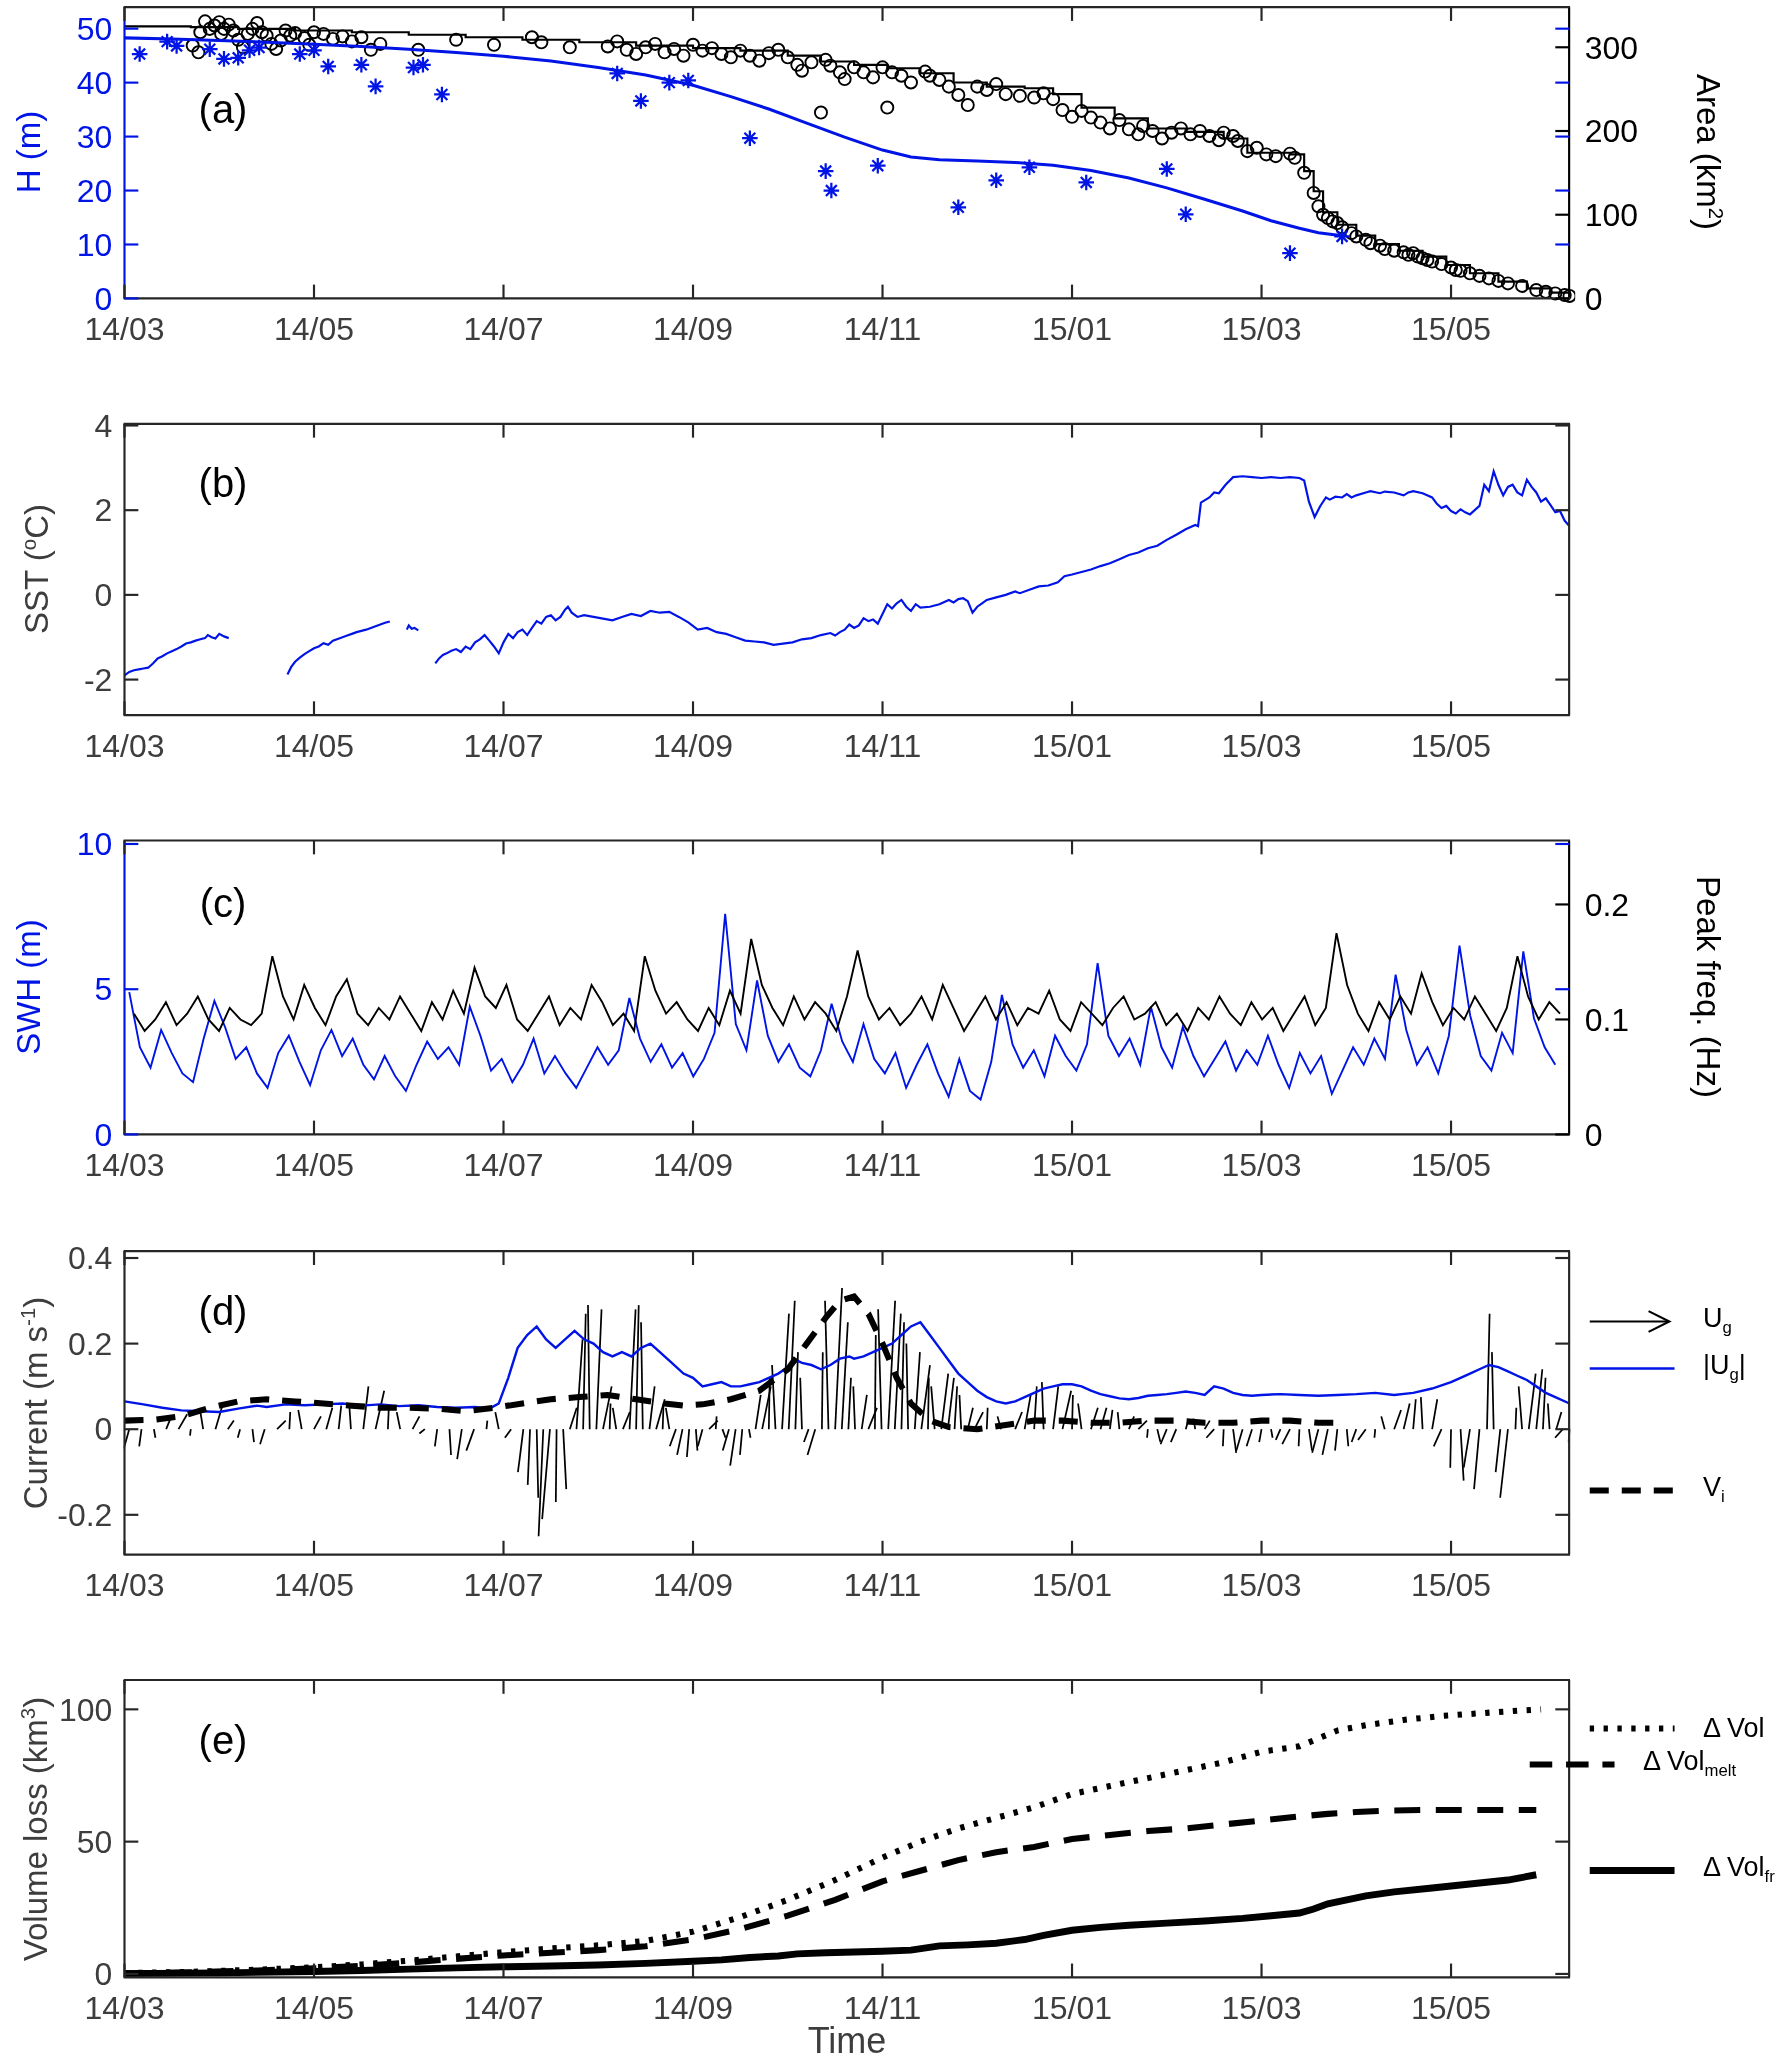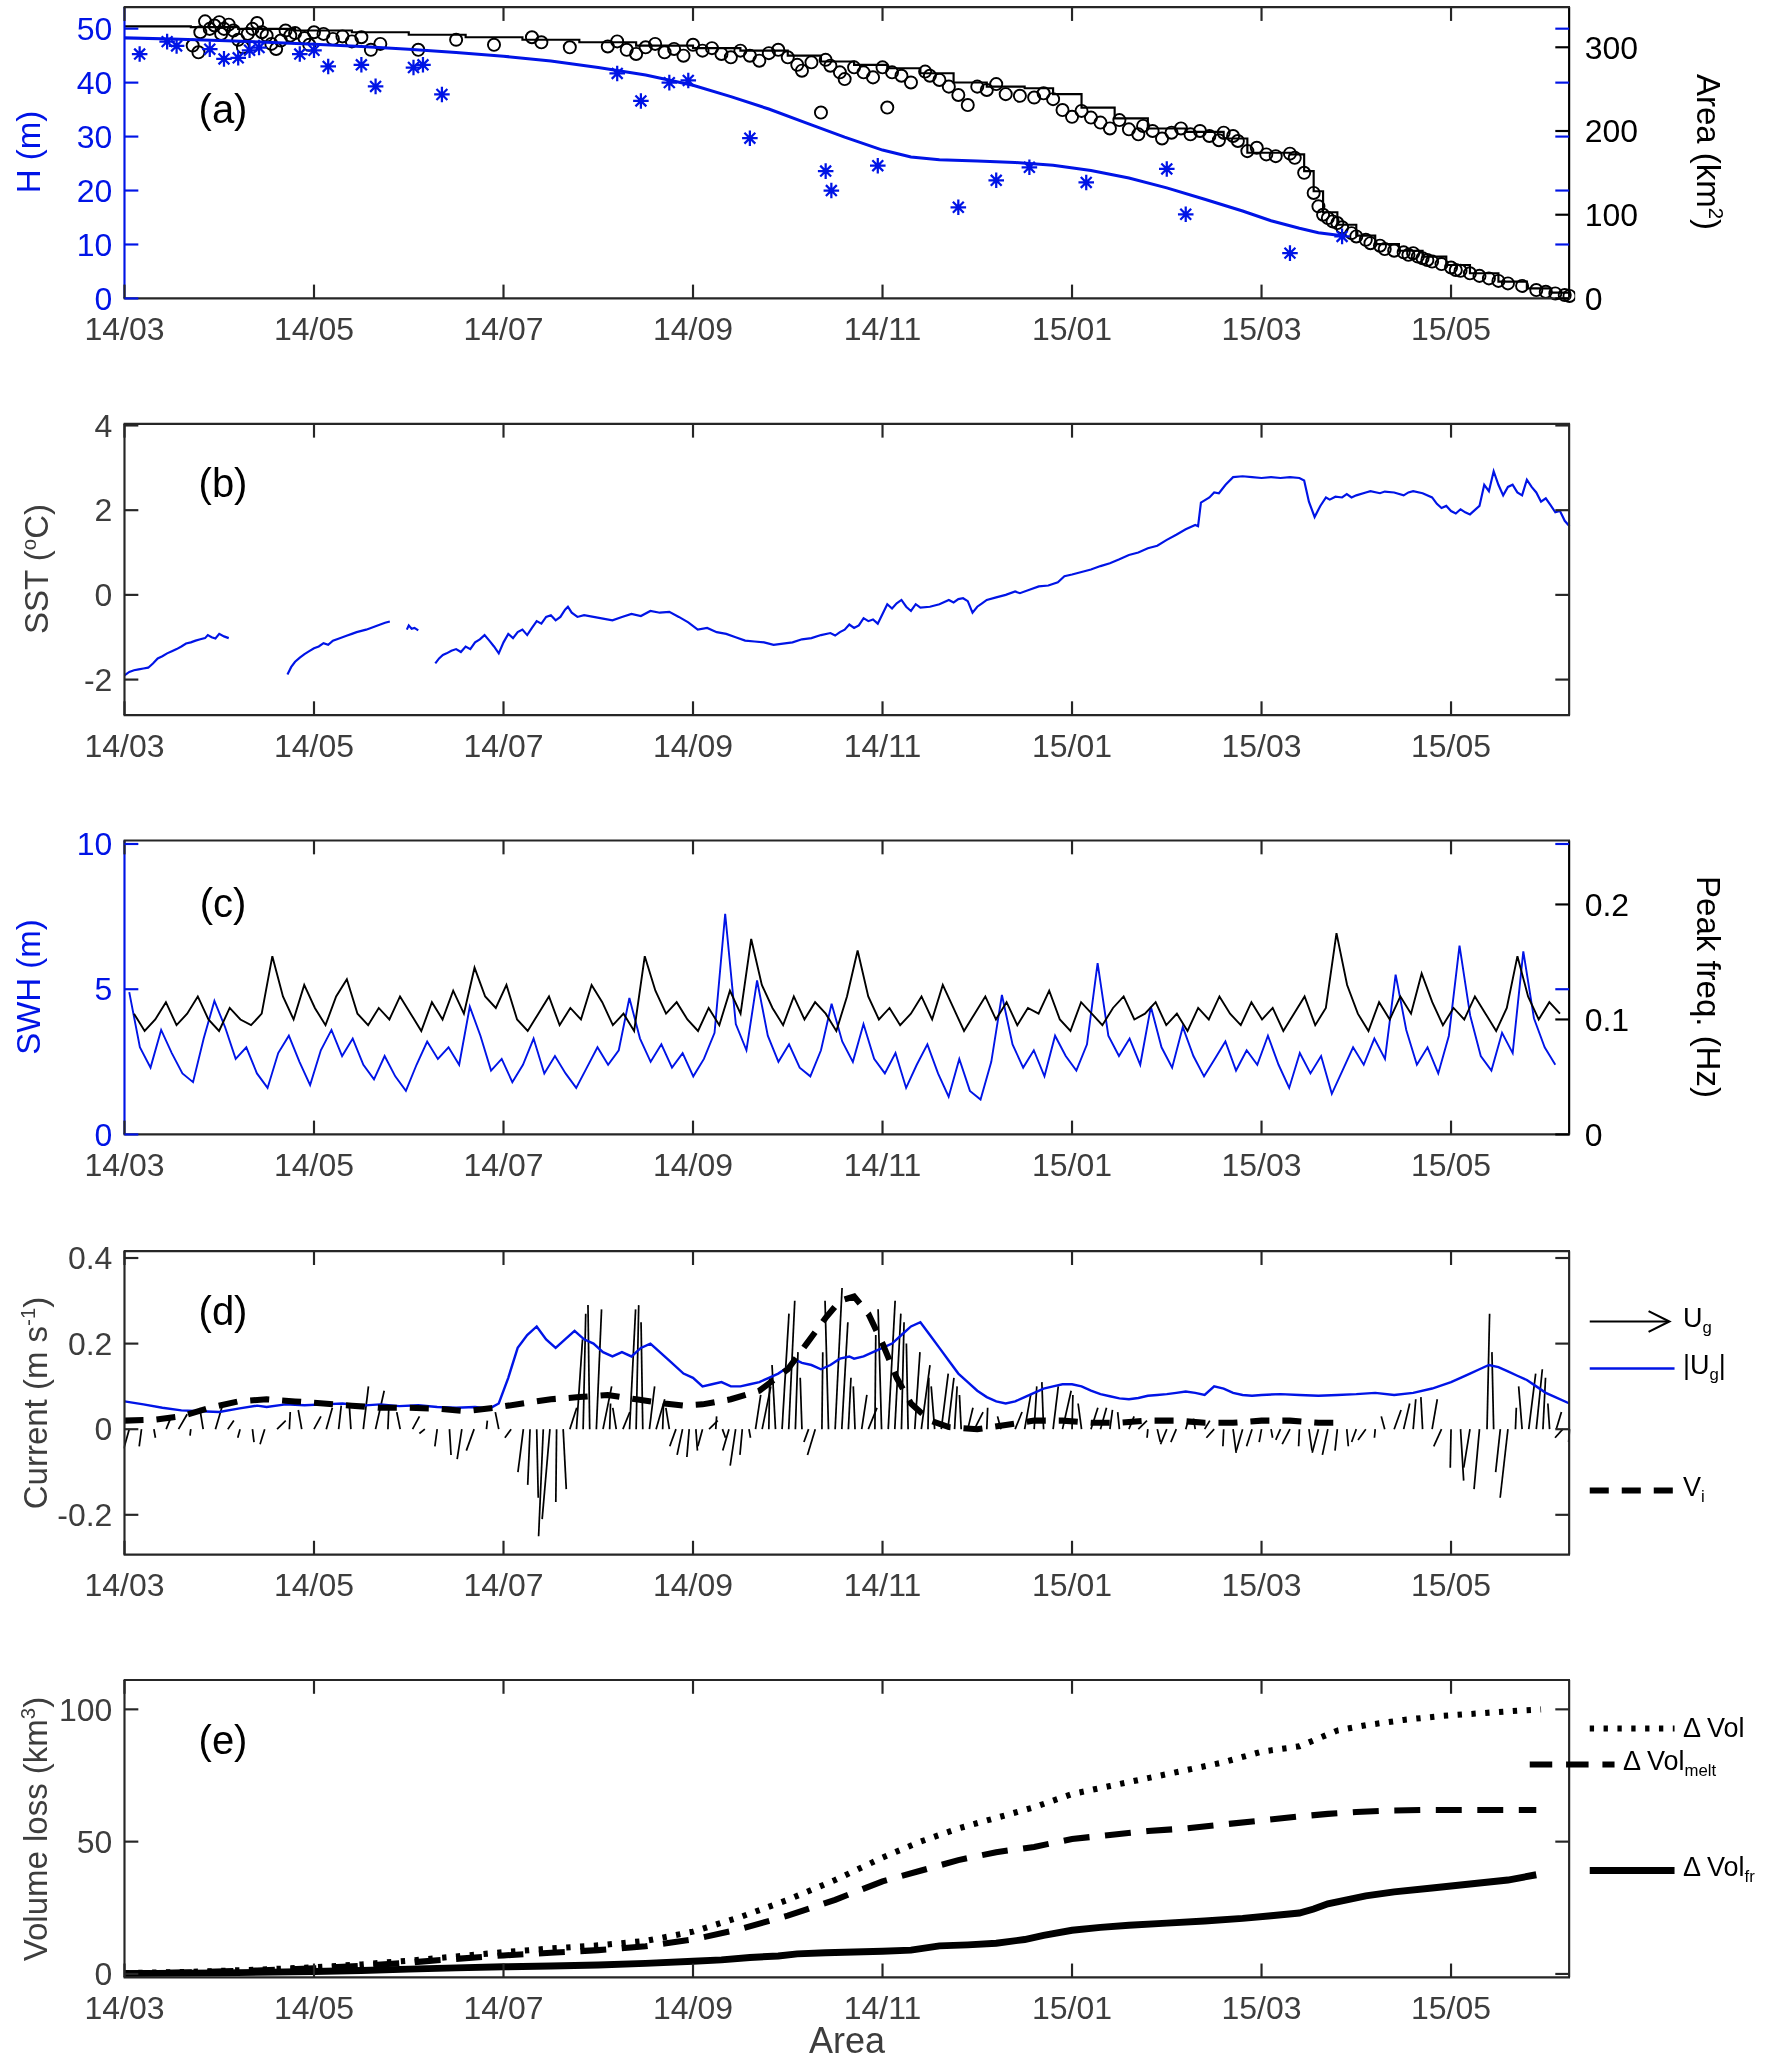--- a/index.html
+++ b/index.html
@@ -13,21 +13,21 @@
   .ylab-r{transform:translate(-50%,-50%) rotate(90deg);}
   .blue{color:var(--blue);}
   .ylab sup{font-size:62%;}
   .yl-a{left:29px;top:152px}.yr-a{left:1708px;top:152px}
   .yl-b{left:36px;top:569px}
   .yl-c{left:29px;top:987px}.yr-c{left:1708px;top:987px}
   .yl-d{left:35px;top:1403px}
   .yl-e{left:35px;top:1829px}
   .xlab{position:absolute;left:847px;top:2041px;transform:translate(-50%,-50%);
         font-size:36px;color:#3d3d3d;}
-  .legend{position:absolute;display:flex;align-items:center;gap:5px;height:38px;}
+  .legend{position:absolute;display:flex;align-items:center;gap:25px;height:38px;}
   .legend .ltext{font-size:27px;color:#000;white-space:nowrap;}
   .legend sub{font-size:62%;}
   .lg-ug{left:1588px;top:1302px}.lg-absug{left:1588px;top:1349px}.lg-vi{left:1588px;top:1471px}
   .lg-vol{left:1588px;top:1709px}.lg-volmelt{left:1528px;top:1745px}.lg-volfr{left:1588px;top:1851px}
   .lsym{width:90px;height:35px;flex:0 0 auto;}
 </style>
 </head>
 <body>
 
 <div class="fig">
@@ -670,21 +670,21 @@
   <div class="panel-tag tag-e">(e)</div>
 
   <div class="ylab blue yl-a"><span>H (m)</span></div>
   <div class="ylab ylab-r yr-a" style="color:#000"><span>Area (km</span><sup>2</sup><span>)</span></div>
   <div class="ylab yl-b"><span>SST (</span><sup>o</sup><span>C)</span></div>
   <div class="ylab blue yl-c"><span>SWH (m)</span></div>
   <div class="ylab ylab-r yr-c" style="color:#000"><span>Peak freq. (Hz)</span></div>
   <div class="ylab yl-d"><span>Current (m s</span><sup>-1</sup><span>)</span></div>
   <div class="ylab yl-e"><span>Volume loss (km</span><sup>3</sup><span>)</span></div>
 
-  <div class="xlab">Area</div>
+  <div class="xlab">Time</div>
 
   <div class="legend lg-ug">
     <svg class="lsym" viewBox="0 0 104 40">
       <line x1="2" y1="20" x2="92" y2="20" stroke="#000" stroke-width="2.5"></line>
       <polyline points="70,8 94,20 70,32" fill="none" stroke="#000" stroke-width="2.5"></polyline>
     </svg>
     <span class="ltext"><span>U</span><sub>g</sub></span>
   </div>
   <div class="legend lg-absug">
     <svg class="lsym" viewBox="0 0 104 40">

